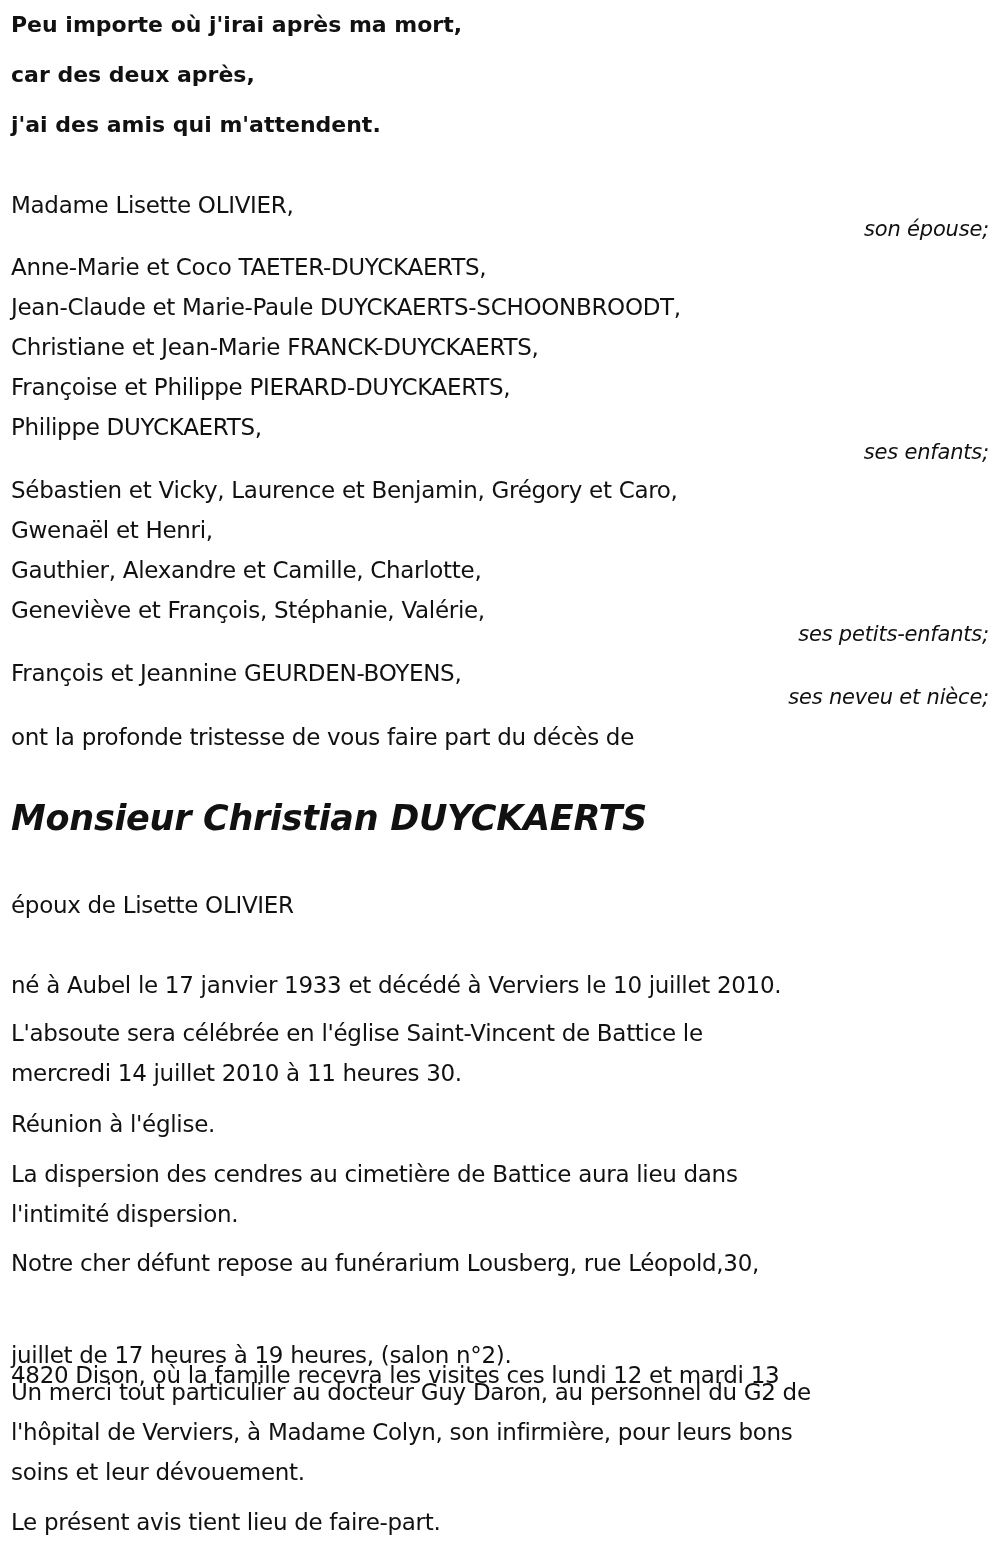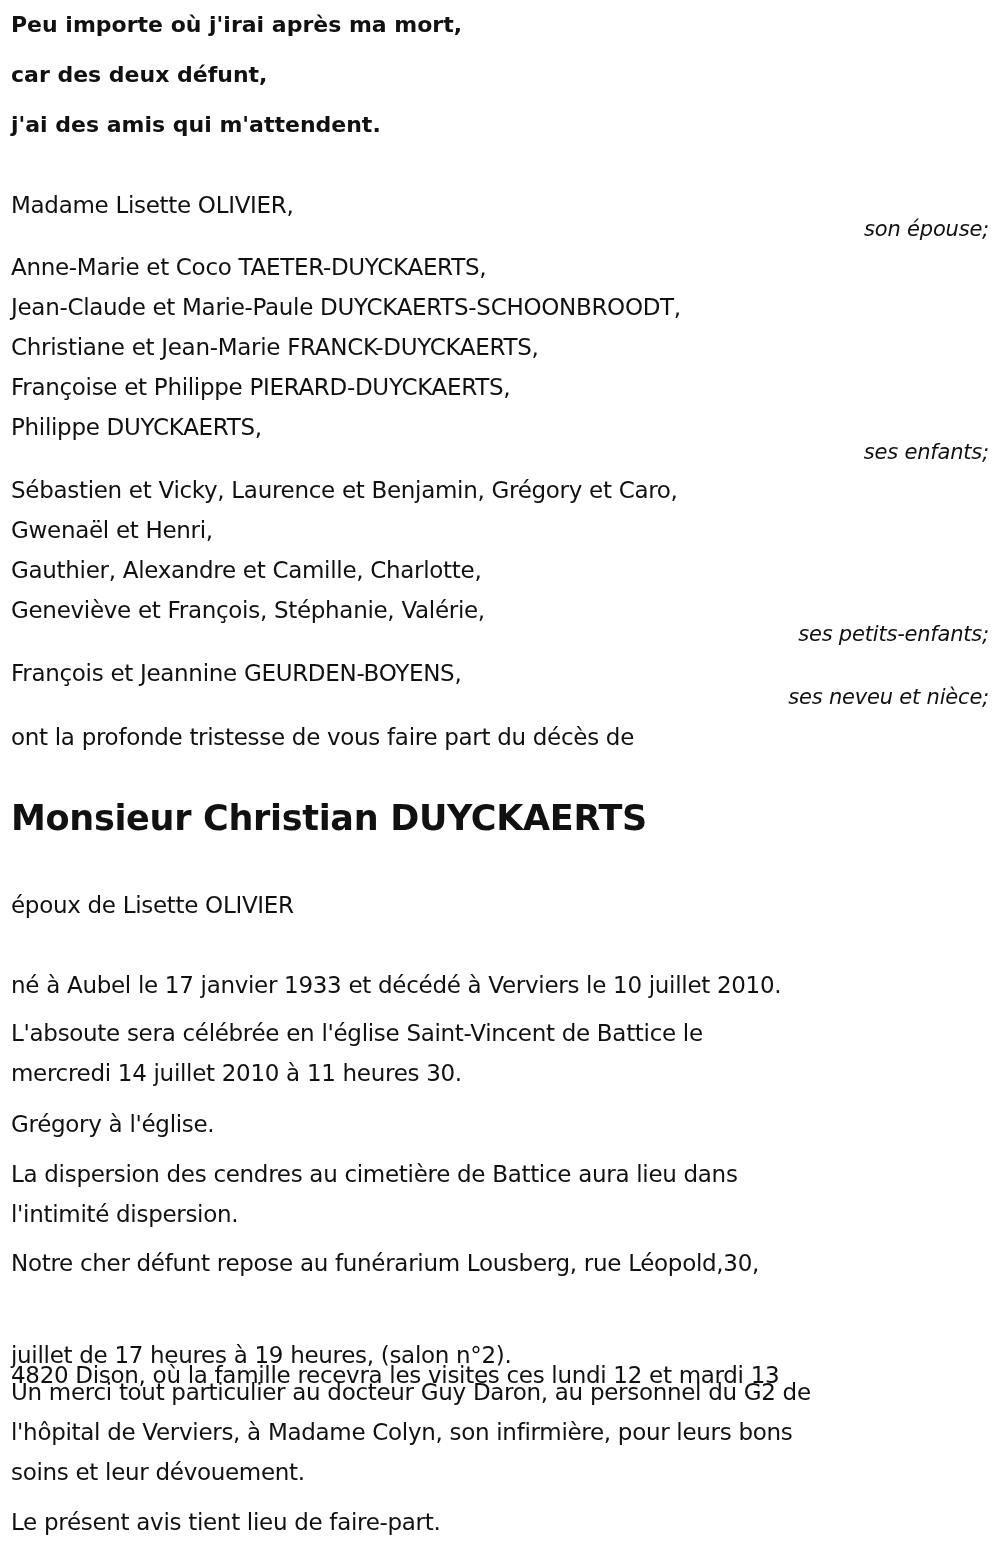--- a/index.html
+++ b/index.html
@@ -12,30 +12,30 @@
       position: absolute; left: 11px; white-space: nowrap;
       font-size: 23px; line-height: 30px; letter-spacing: -0.3px;
     }
     .quote { font-weight: bold; font-size: 22px; letter-spacing: 0px; }
     .rel {
       position: absolute; right: 11px; white-space: nowrap;
       font-style: italic; font-size: 21px; line-height: 28px; letter-spacing: -0.2px; text-align: center;
     }
     .title {
       position: absolute; left: 11px; white-space: nowrap;
-      font-weight: bold; font-size: 35px; line-height: 44px; letter-spacing: -0.3px;
+      font-weight: bold; font-size: 35px; line-height: 44px; letter-spacing: -0.3px; font-style: italic;
     }
     b { font-weight: normal; }
   </style>
 </head>
 <body>
 
 <div>
   <div class="line quote" style="top:10px">Peu importe où j'irai après ma mort,</div>
-  <div class="line quote" style="top:60px">car des deux défunt,</div>
+  <div class="line quote" style="top:60px">car des deux après,</div>
   <div class="line quote" style="top:110px">j'ai des amis qui m'attendent.</div>
 </div>
 
 <div>
   <div class="line" style="top:190px">Madame Lisette OLIVIER,</div>
   <div class="rel" style="top:215px">son épouse;</div>
 </div>
 
 <div>
   <div class="line" style="top:252px">Anne-Marie et Coco TAETER-DUYCKAERTS,</div>
@@ -67,21 +67,21 @@
 
 <div>
   <div class="line" style="top:1018px">
     <span>L'absoute sera célébrée </span><b>en l'église Saint-Vincent de Battice le</b>
   </div>
   <div class="line" style="top:1058px">
     <b>mercredi 14 juillet 2010 à 11 heures 30.</b>
   </div>
 </div>
 
-<div class="line" style="top:1109px">Grégory à l'église.</div>
+<div class="line" style="top:1109px">Réunion à l'église.</div>
 
 <div>
   <div class="line" style="top:1159px">
     <span>La dispersion des cendres </span><b>au cimetière de Battice</b><span> aura lieu dans</span>
   </div>
   <div class="line" style="top:1199px">l'intimité dispersion.</div>
 </div>
 
 <div>
   <div class="line" style="top:1248px">

